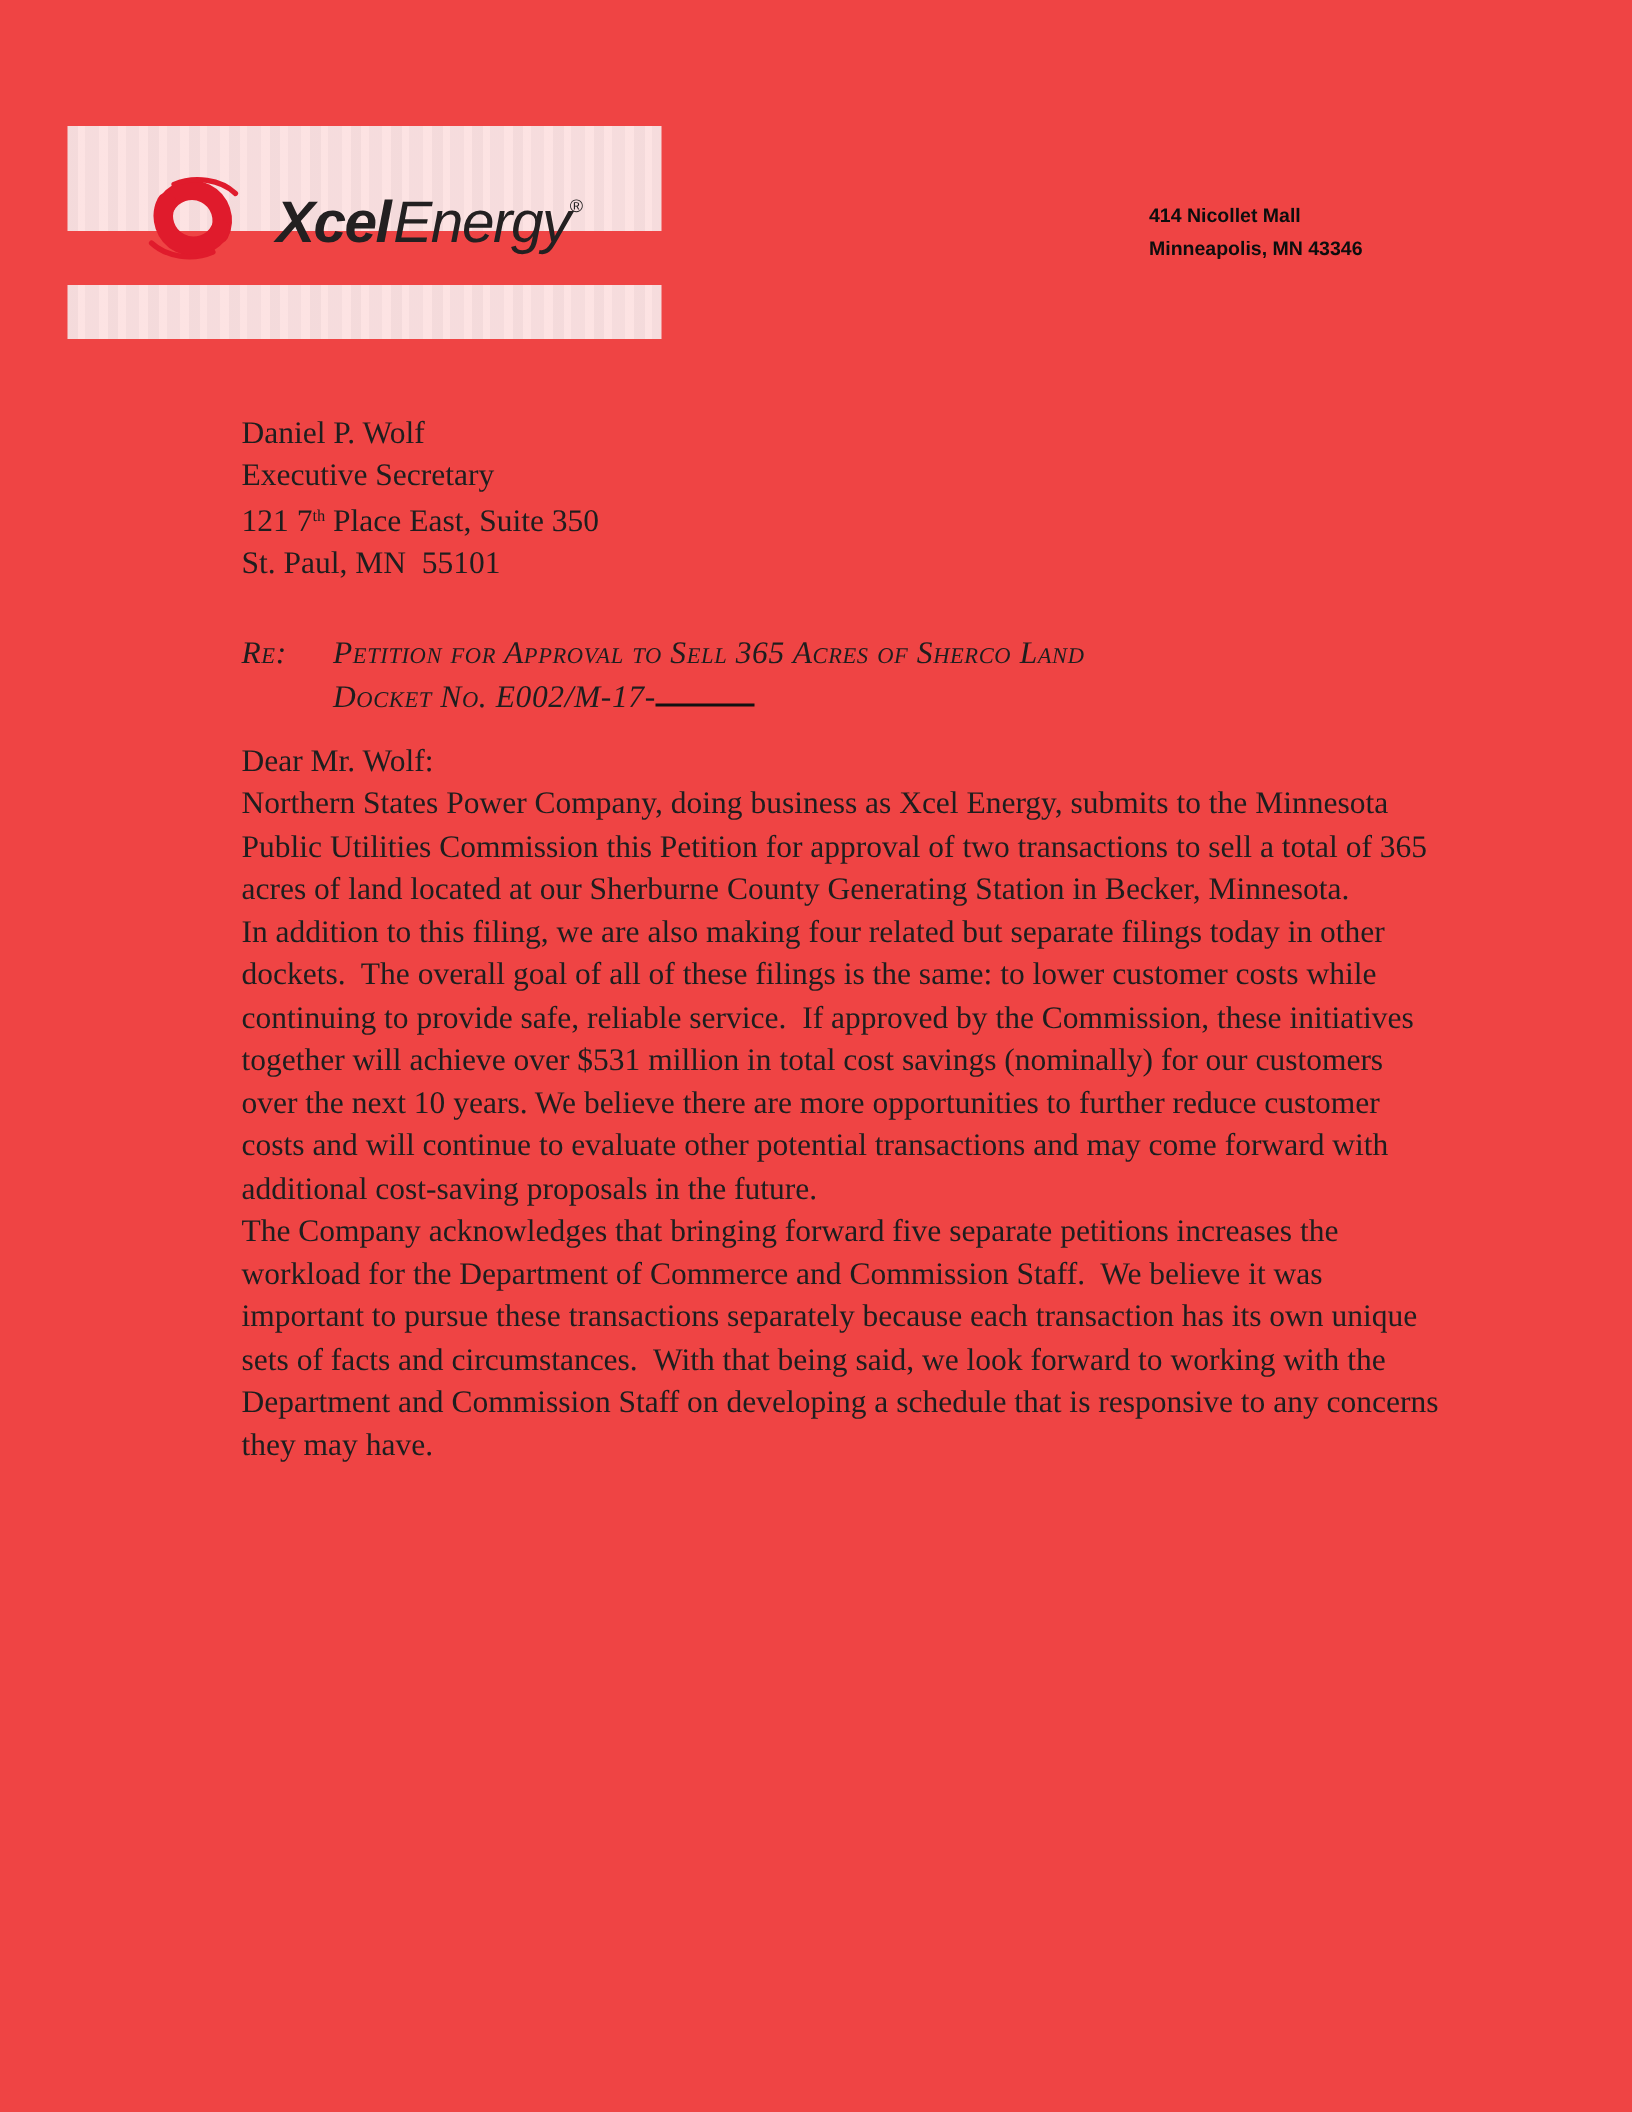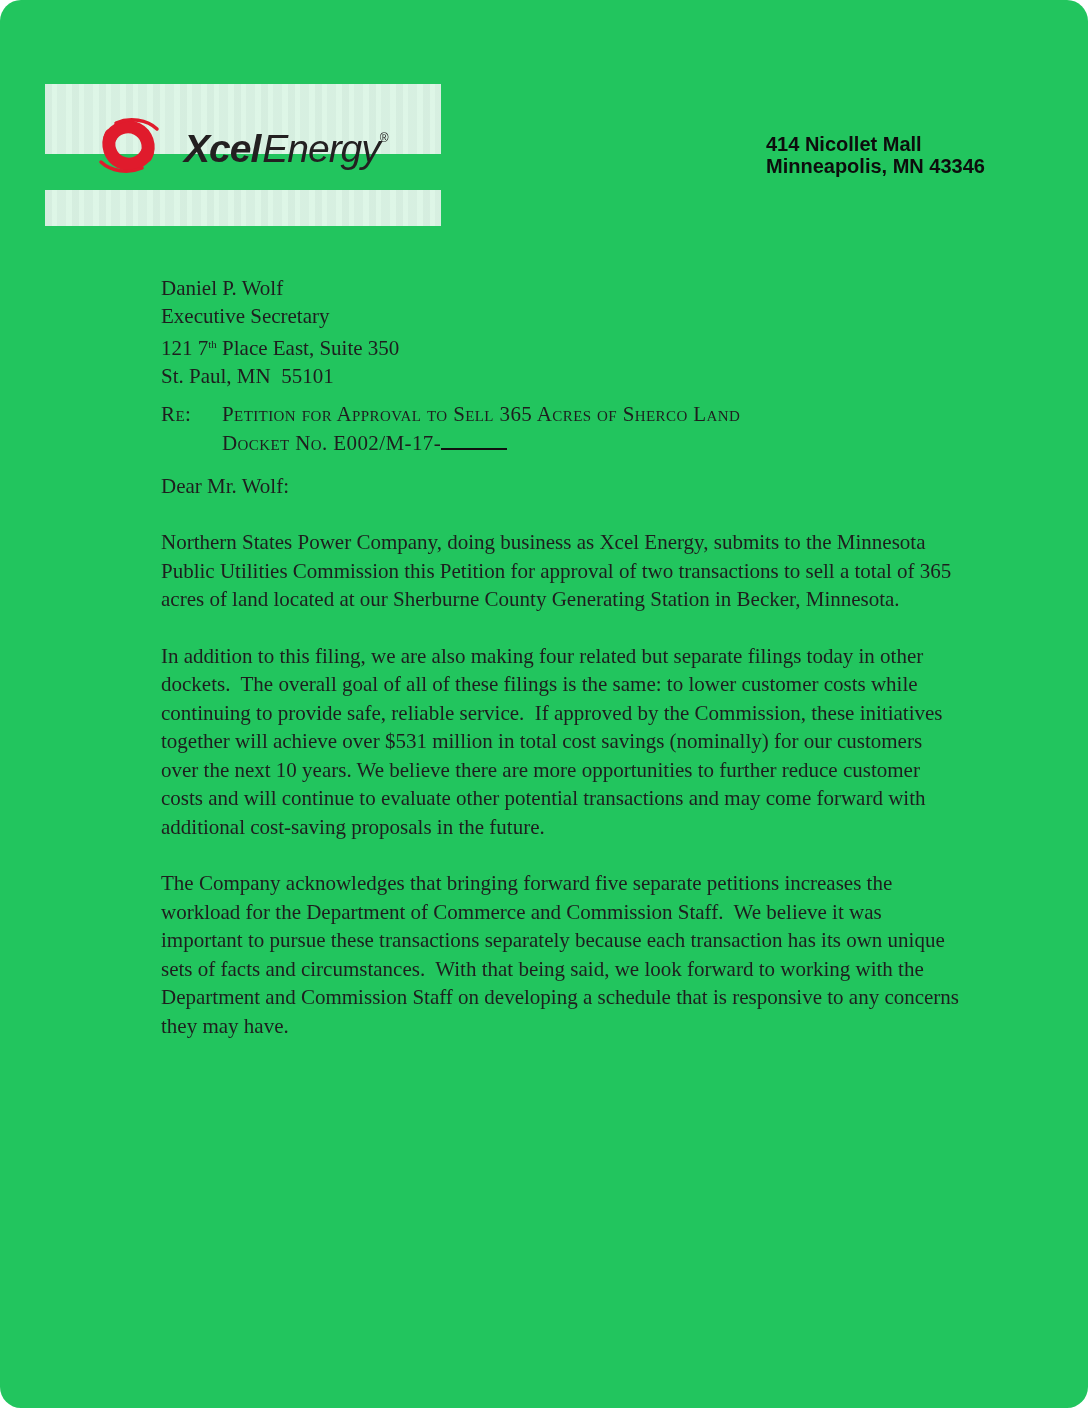--- a/index.html
+++ b/index.html
@@ -8,22 +8,21 @@
     width: 1088px;
     height: 1408px;
     position: relative;
     font-family: "Liberation Serif", "DejaVu Serif", serif;
     color: #1e1e1e;
     overflow: hidden;
   }
   .page {
     position: absolute;
     inset: 0;
-    background: #22c55e;
-    border-radius: 21px;
+    background: #ef4444;
   }
 
   
   .stripes {
     position: absolute;
     left: 45px;
     width: 396px;
     background: repeating-linear-gradient(
       90deg,
       #f5f5f6 0px, #f5f5f6 7px,
@@ -62,21 +61,21 @@
     font-style: normal;
     vertical-align: 20px;
     letter-spacing: 0;
   }
   .letterhead-address {
     position: absolute;
     left: 766px;
     top: 133px;
     font-family: "Liberation Sans", "DejaVu Sans", sans-serif;
     font-weight: 700;
-    font-size: 20px;
+    font-size: 13px;
     line-height: 22px;
     color: #0d0d0d;
   }
 
   
   .letter {
     position: absolute;
     left: 161px;
     top: 250px;
     width: 803px;
@@ -88,22 +87,23 @@
     text-align: right;
     font-weight: 700;
     margin-top: 4px;
     letter-spacing: 0.2px;
   }
   .recipient { margin-top: 24px; }
   .recipient div { white-space: pre-wrap; }
   sup.ord { font-size: 11px; vertical-align: 7px; }
 
   .re-block {
-    margin-top: 10px;
+    margin-top: 32px;
     display: flex;
+    font-style: italic;
   }
   .re-label {
     width: 61px;
     flex: 0 0 61px;
     font-variant: small-caps;
     letter-spacing: 0.4px;
   }
   .re-lines { flex: 1; }
   .re-lines div {
     font-variant: small-caps;
@@ -113,21 +113,20 @@
   .docket-blank {
     display: inline-block;
     width: 66px;
     border-bottom: 2px solid #111;
     height: 1em;
     vertical-align: baseline;
   }
 
   .salutation { margin-top: 14px; }
   .para {
-    margin-top: 28px;
     white-space: pre-wrap;
     line-height: 28.5px;
   }
 </style>
 </head>
 <body>
 
 <div class="page">
 
   <div class="stripes stripes-top"></div>

